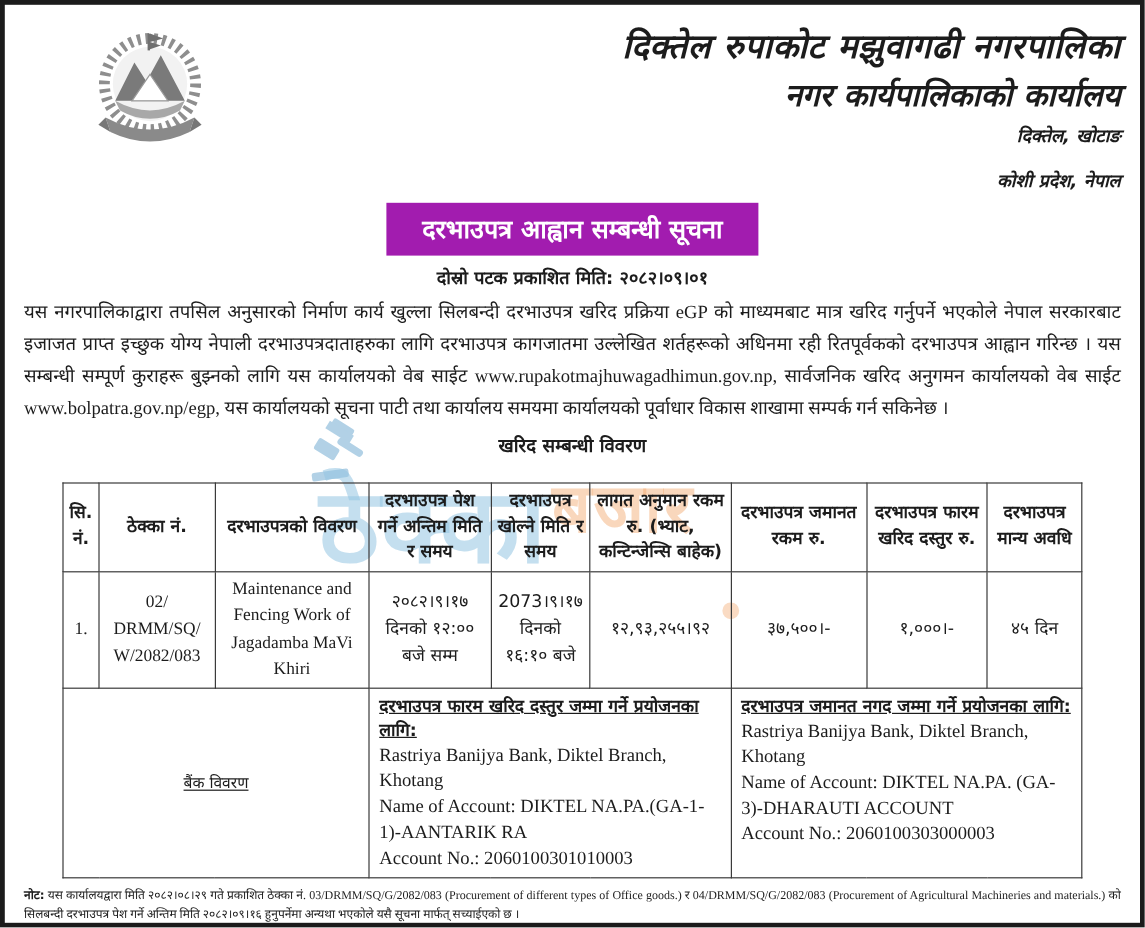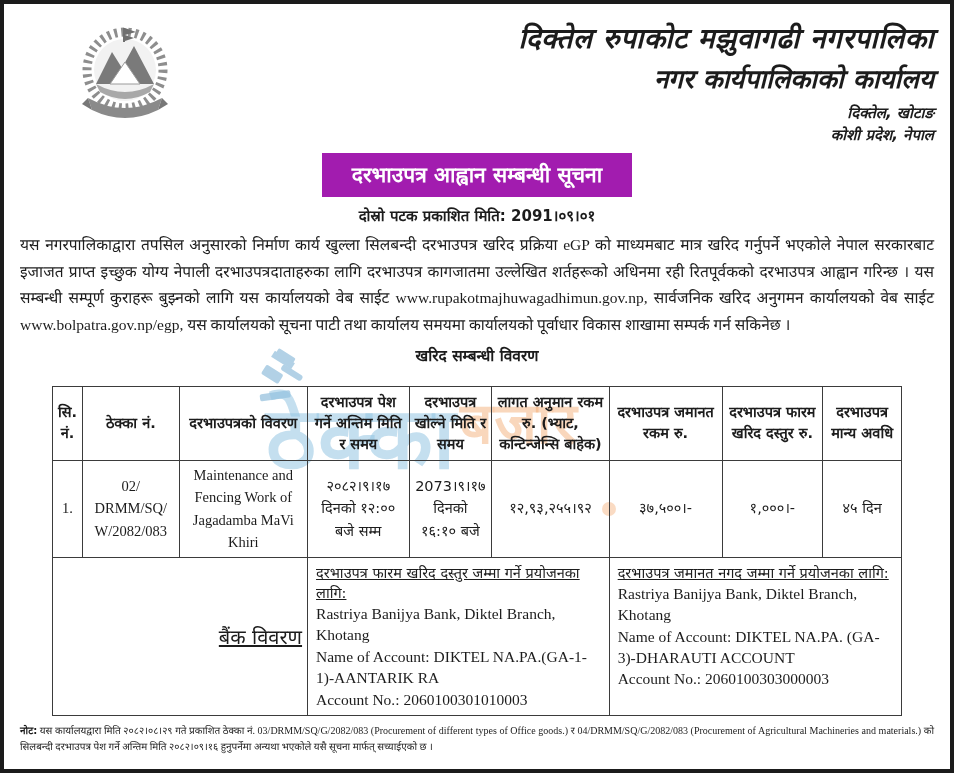--- a/index.html
+++ b/index.html
@@ -15,21 +15,21 @@
     padding:8px 16px 6px 16px;
     overflow:hidden;
   }
 
   
   .header{ position:relative; text-align:right; padding-top:6px;font-style:italic; }
   .logo{ position:absolute; left:52px; top:10px; width:106px; height:106px; }
   .h-municipality{ font-size:28px; font-weight:bold; letter-spacing:.5px; }
   .h-office{ font-size:26px; font-weight:bold; margin-top:4px; }
   .h-loc{ font-size:15px; font-weight:bold; margin-top:6px; }
-  .h-prov{ font-size:15px; font-weight:bold; margin-top:2px; }
+  .h-prov{ font-size:15px; font-weight:bold; margin-top:18px; }
 
   .titlebar-wrap{ text-align:center; margin-top:9px; }
   .titlebar{
     display:inline-block;
     background:#a21caf; color:#ffffff;
     font-size:21px; font-weight:bold;
     padding:7px 30px 9px 30px;
   }
 
   .pubdate{ text-align:center; font-weight:bold; font-size:15px; margin-top:8px; }
@@ -62,24 +62,24 @@
   th,td{
     border:1.5px solid #3b3b3b;
     vertical-align:middle;
     padding:3px 5px;
   }
   th{ font-size:14.5px; font-weight:bold; text-align:center; line-height:1.45; height:74px; }
   .row-data td{ height:90px; text-align:center; font-size:14.5px; line-height:1.55; }
   .serif{ font-family:"Liberation Serif","DejaVu Serif",serif; font-size:15.5px; }
 
   .row-bank td{ height:112px; }
-  .bank-label{ text-align:right; font-size:20px; }
+  .bank-label{ text-align:center; font-size:13px; }
   .bank-label span{ text-decoration:underline; }
   .bank-cell{ text-align:left; vertical-align:top; padding:5px 8px; }
-  .bank-head{ font-weight:normal; font-size:14.5px; text-decoration:underline; line-height:1.4; }
+  .bank-head{ font-weight:bold; font-size:14.5px; text-decoration:underline; line-height:1.4; }
   .bank-line{ font-family:"Liberation Serif","DejaVu Serif",serif; font-size:15.5px; line-height:1.38; }
 
   
   .note{
     margin-top:7px;
     font-size:10px; line-height:1.6; text-align:justify;
     font-family:"Liberation Serif","DejaVu Serif","DejaVu Sans",serif;
   }
   .note b{ font-family:"DejaVu Sans","Liberation Sans",sans-serif; }
   .signature{ text-align:right; font-weight:bold; font-size:15.5px; margin-top:12px; padding-right:4px; }
@@ -119,21 +119,21 @@
     <div class="h-municipality">दिक्तेल रुपाकोट मझुवागढी नगरपालिका</div>
     <div class="h-office">नगर कार्यपालिकाको कार्यालय</div>
     <div class="h-loc">दिक्तेल, खोटाङ</div>
     <div class="h-prov">कोशी प्रदेश, नेपाल</div>
   </div>
 
   <div class="titlebar-wrap">
     <span class="titlebar">दरभाउपत्र आह्वान सम्बन्धी सूचना</span>
   </div>
 
-  <div class="pubdate">दोस्रो पटक प्रकाशित मिति: 2091।०९।०१</div>
+  <div class="pubdate">दोस्रो पटक प्रकाशित मिति: २०८२।०९।०१</div>
 
   <div class="bodytext">यस नगरपालिकाद्वारा तपसिल अनुसारको निर्माण कार्य खुल्ला सिलबन्दी दरभाउपत्र खरिद प्रक्रिया eGP को माध्यमबाट मात्र खरिद गर्नुपर्ने भएकोले नेपाल सरकारबाट इजाजत प्राप्त इच्छुक योग्य नेपाली दरभाउपत्रदाताहरुका लागि दरभाउपत्र कागजातमा उल्लेखित शर्तहरूको अधिनमा रही रितपूर्वकको दरभाउपत्र आह्वान गरिन्छ । यस सम्बन्धी सम्पूर्ण कुराहरू बुझ्नको लागि यस कार्यालयको वेब साईट www.rupakotmajhuwagadhimun.gov.np, सार्वजनिक खरिद अनुगमन कार्यालयको वेब साईट www.bolpatra.gov.np/egp, यस कार्यालयको सूचना पाटी तथा कार्यालय समयमा कार्यालयको पूर्वाधार विकास शाखामा सम्पर्क गर्न सकिनेछ ।</div>
 
   <div class="caption">खरिद सम्बन्धी विवरण</div>
 
   <table>
     <colgroup>
       <col style="width:30px">
         <col style="width:100px">
         <col style="width:140px">

